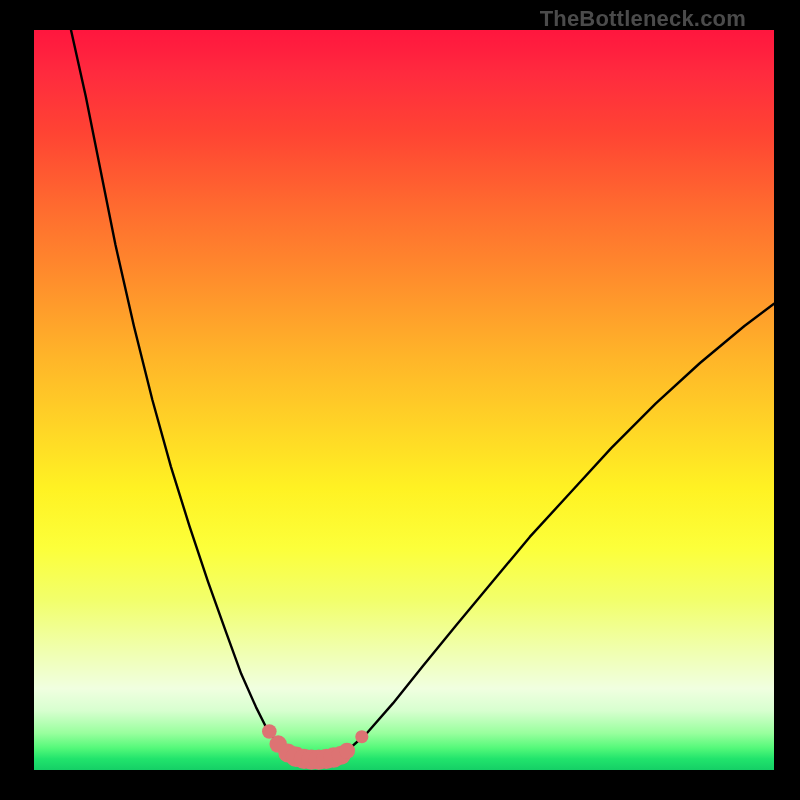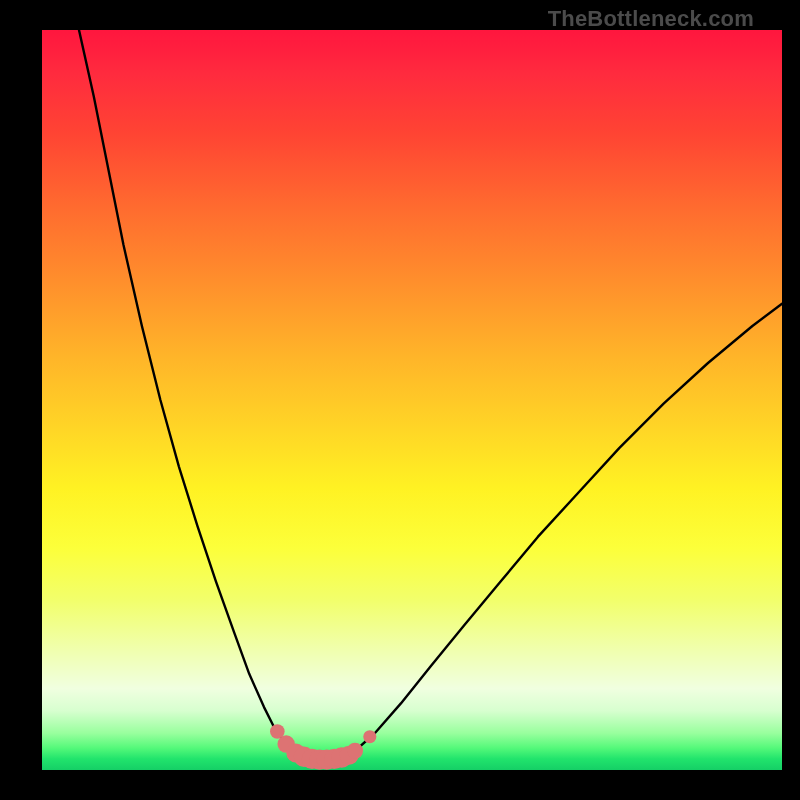--- a/index.html
+++ b/index.html
@@ -6,21 +6,21 @@
     margin: 0;
     padding: 0;
     width: 800px;
     height: 800px;
     background: #000;
     overflow: hidden;
     font-family: Arial, Helvetica, sans-serif;
   }
   .frame {
     position: absolute;
-    left: 12px;
+    left: 4px;
     top: 0;
     width: 754px;
     height: 800px;
     background: #000;
   }
   .plot-area {
     position: absolute;
     left: 30px;
     top: 30px;
     width: 740px;

